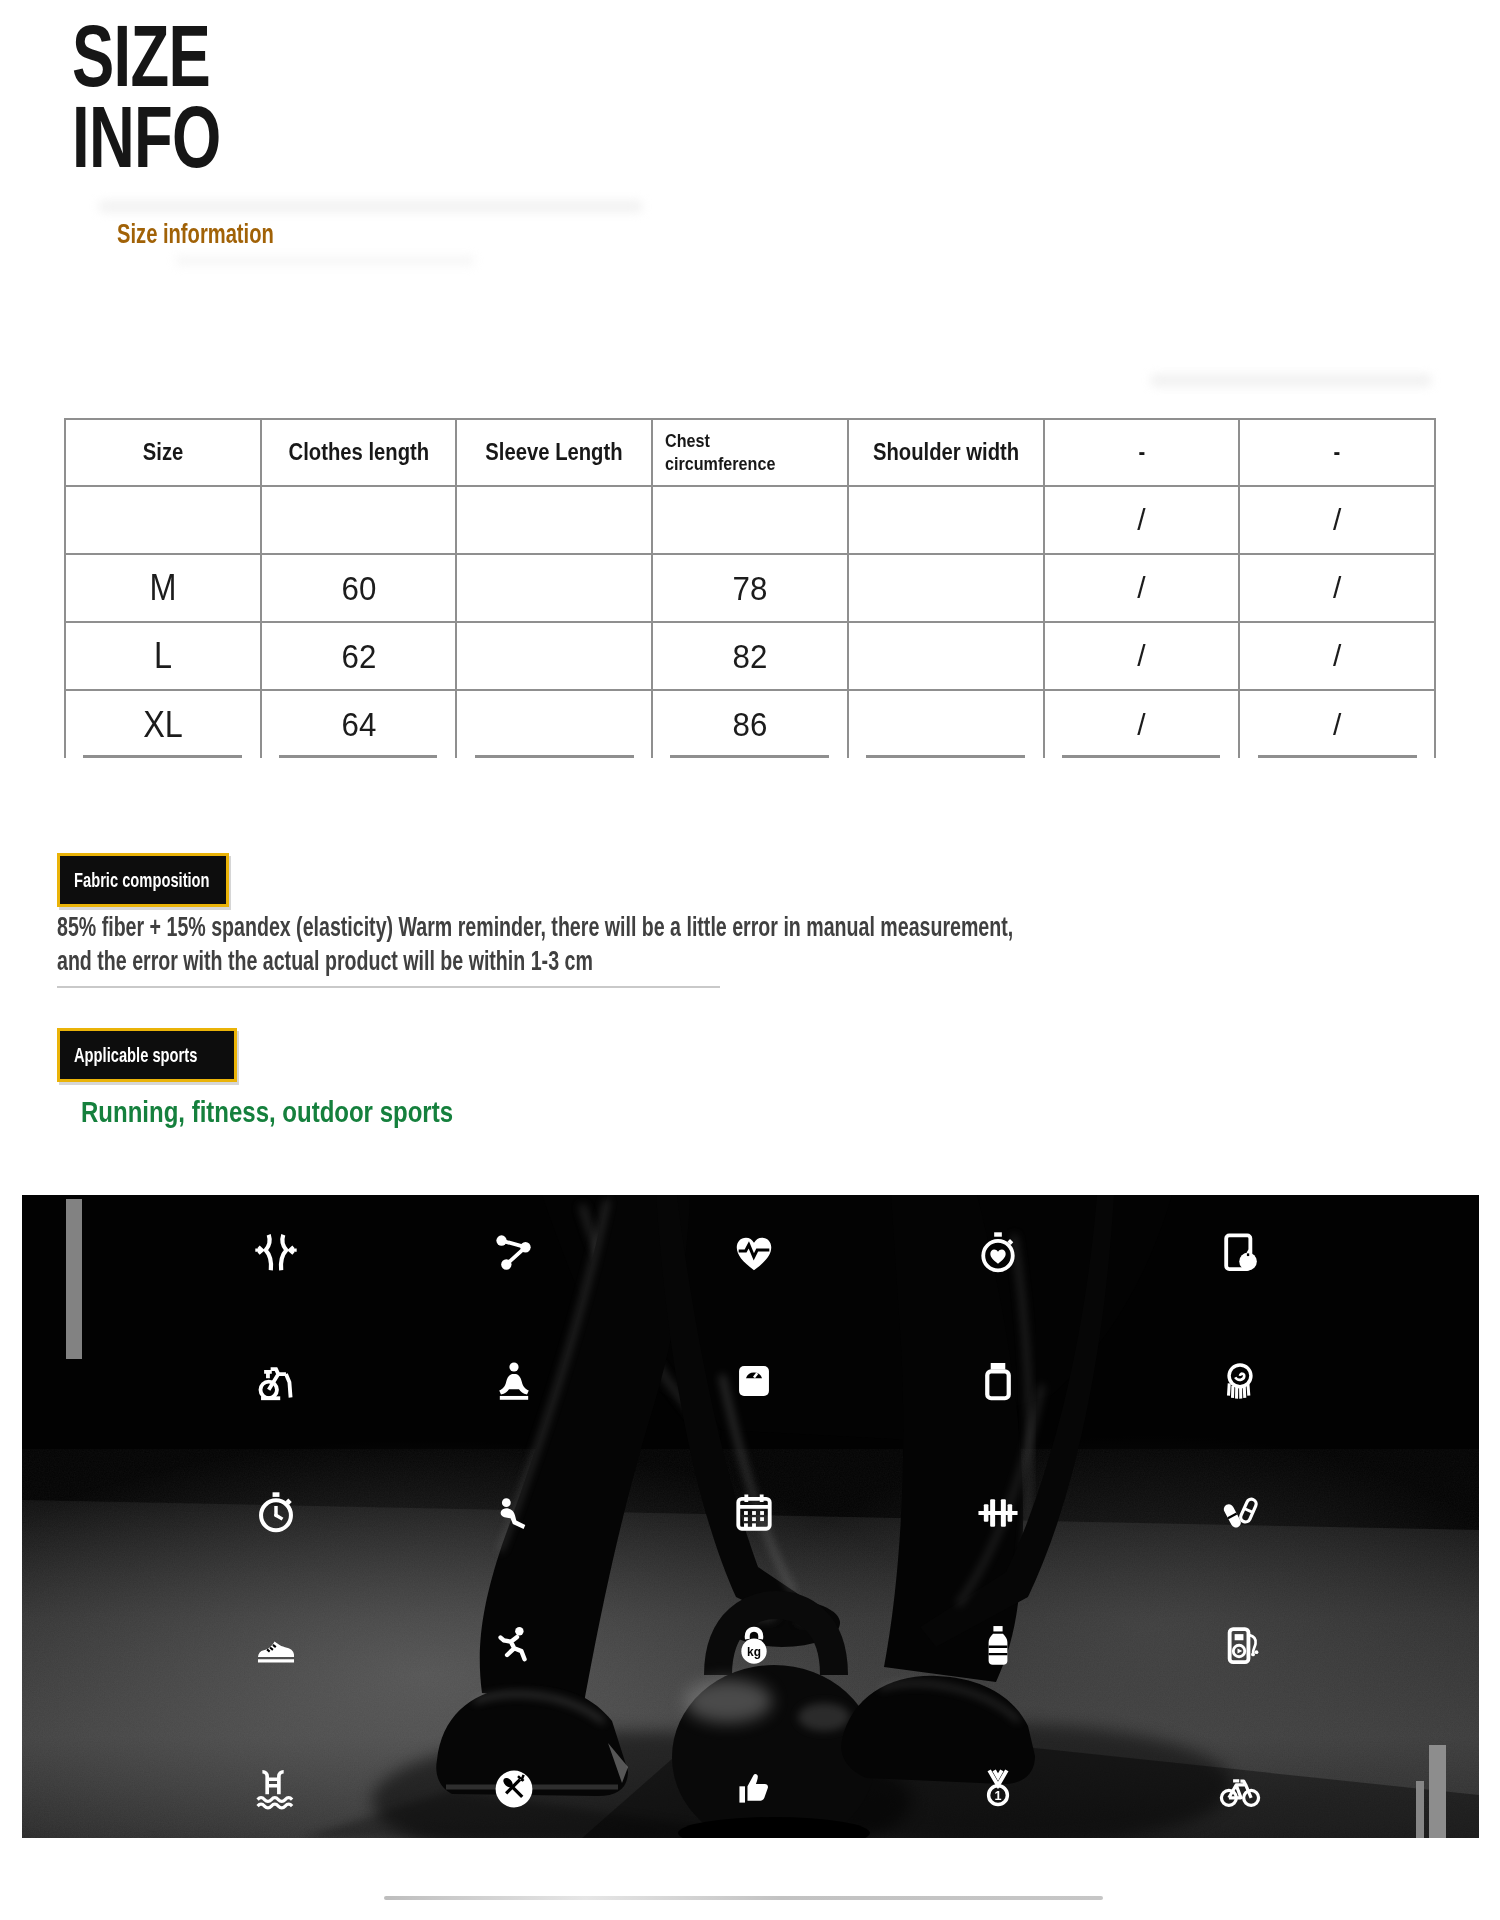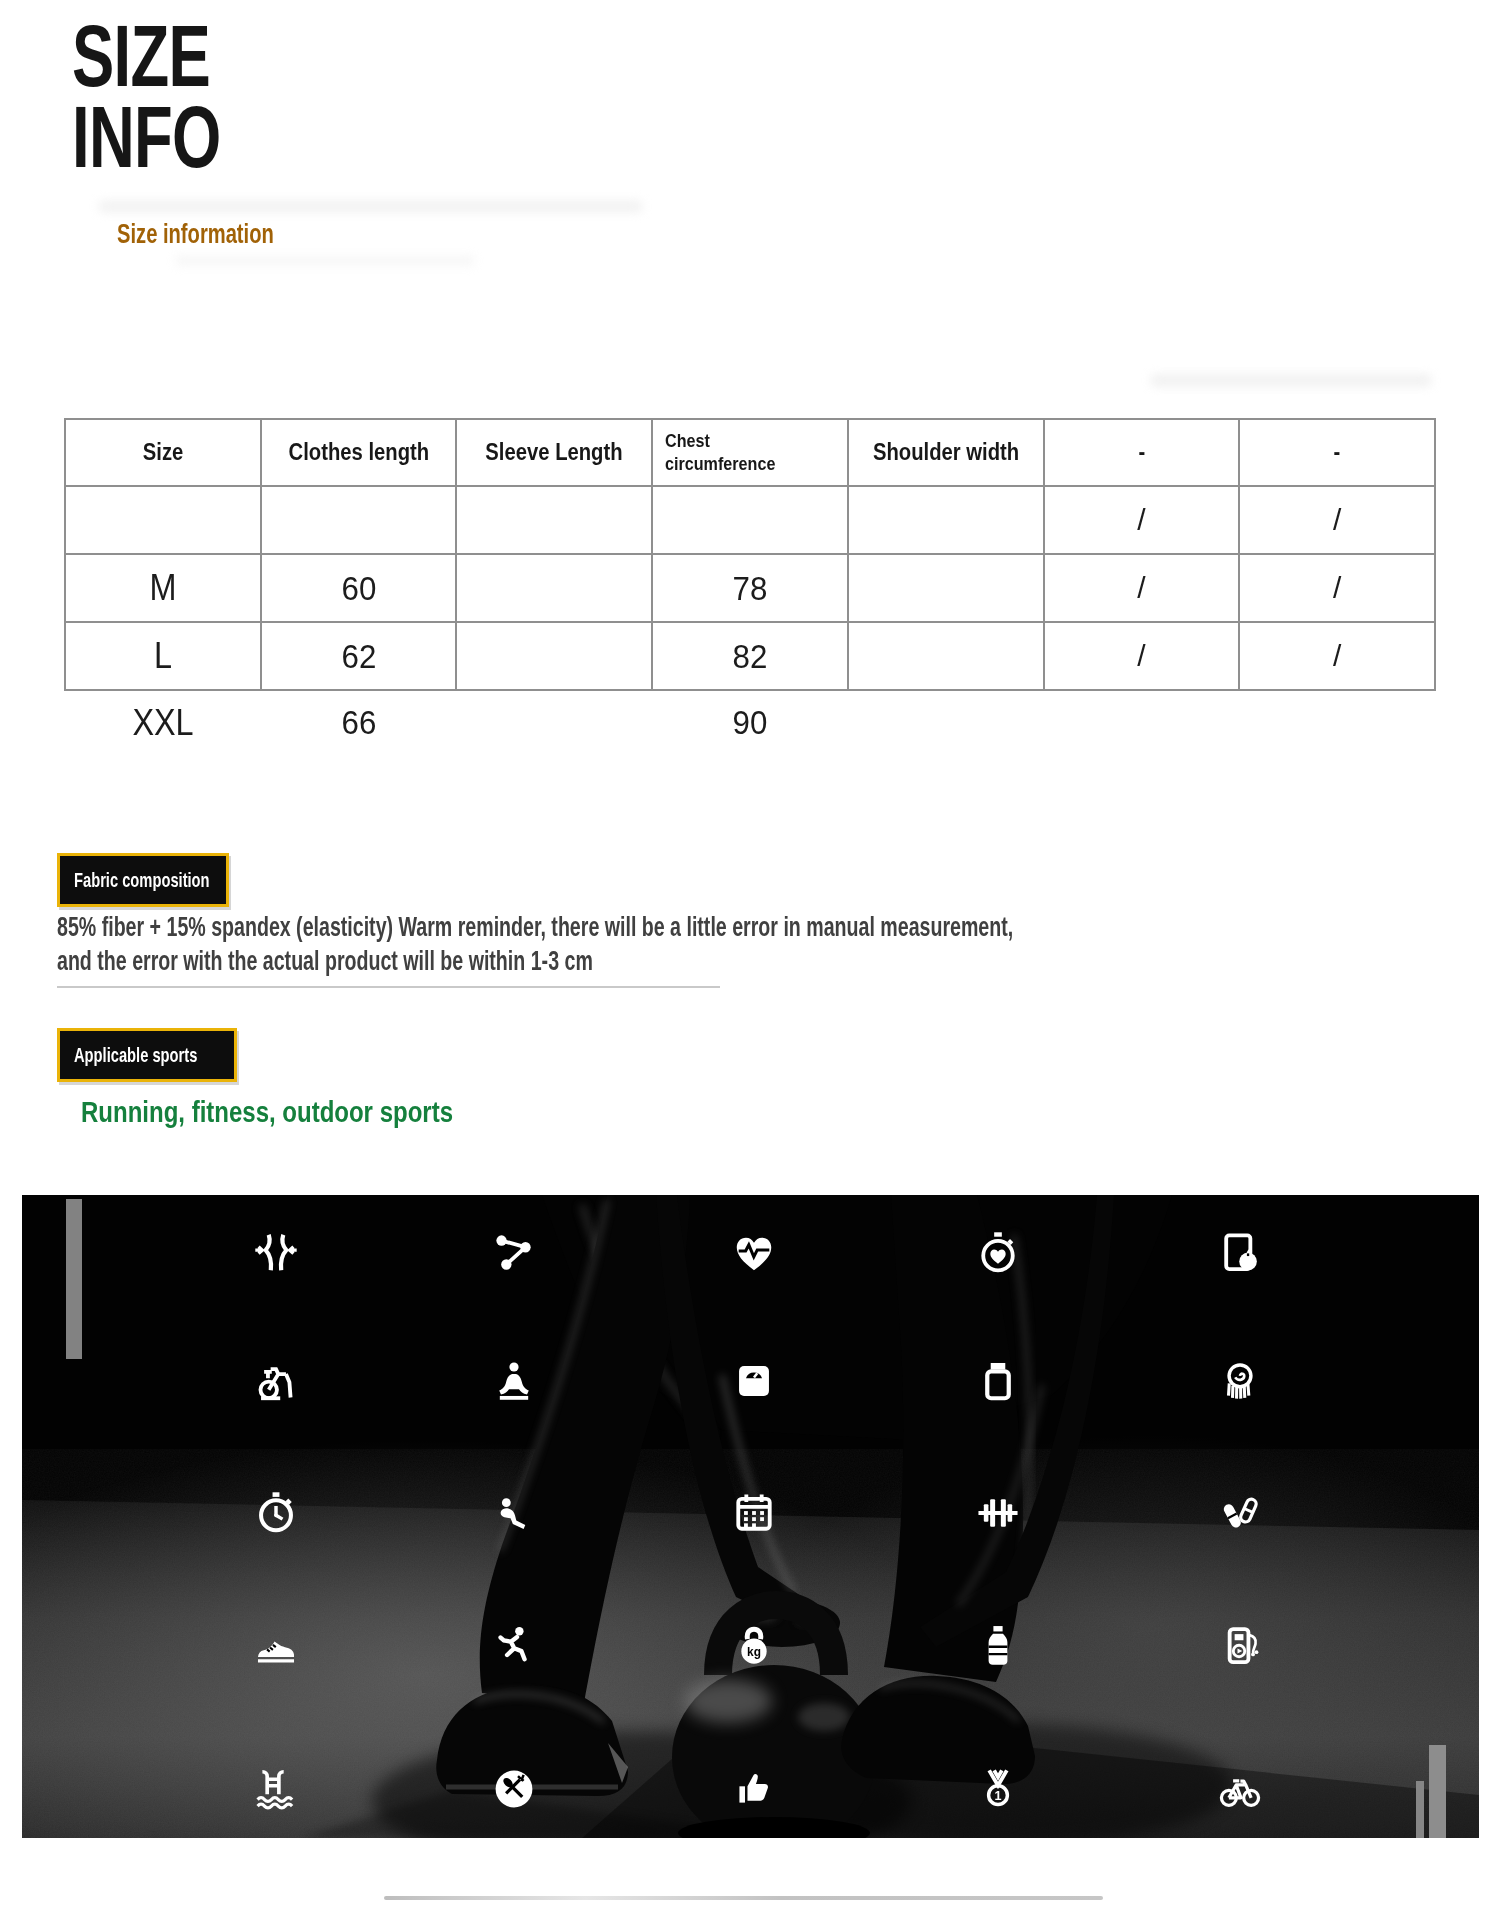--- a/index.html
+++ b/index.html
@@ -108,28 +108,28 @@
       </tr>
       <tr>
         <td><span class="sz">L</span></td>
         <td><span class="num">62</span></td>
         <td><span class="num"></span></td>
         <td><span class="num">82</span></td>
         <td><span class="num"></span></td>
         <td><span class="num slash">/</span></td>
         <td><span class="num slash">/</span></td>
       </tr>
-      <tr class="cut">
-        <td><span class="sz">XXL</span></td>
-        <td><span class="num">66</span></td>
-        <td><span class="num"></span></td>
-        <td><span class="num">90</span></td>
-        <td><span class="num"></span></td>
-        <td><span class="num"></span></td>
-        <td><span class="num"></span></td>
+      <tr class="seg">
+        <td><span class="sz">XL</span></td>
+        <td><span class="num">64</span></td>
+        <td><span class="num"></span></td>
+        <td><span class="num">86</span></td>
+        <td><span class="num"></span></td>
+        <td><span class="num slash">/</span></td>
+        <td><span class="num slash">/</span></td>
       </tr>
     </tbody>
 </table>
 
 <div class="badge" id="fabric-badge">
   <span>Fabric composition</span>
 </div>
 <div class="abs" id="fabric-text">
   <span>85% fiber + 15% spandex (elasticity) Warm reminder, there will be a little error in manual measurement,</span>
   <span>and the error with the actual product will be within 1-3 cm</span>

